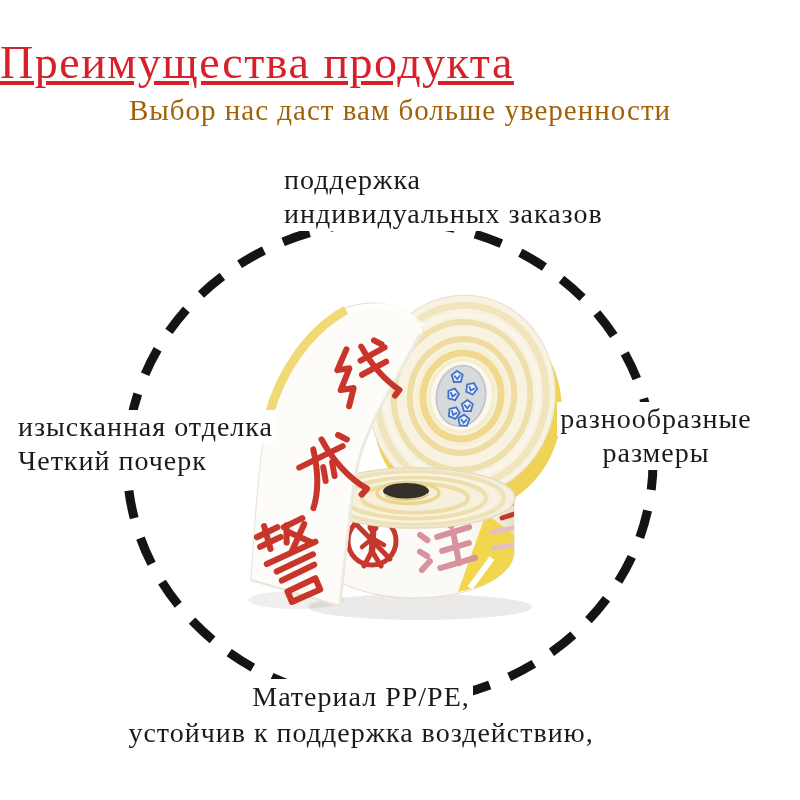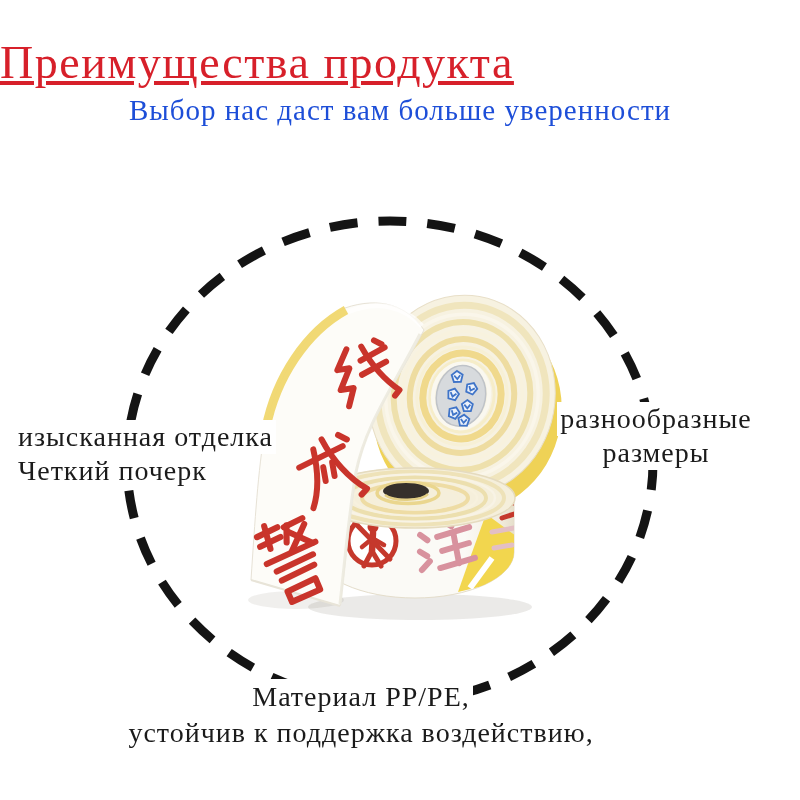--- a/index.html
+++ b/index.html
@@ -7,31 +7,31 @@
          font-family:"Liberation Serif","DejaVu Serif",serif;color:#1b1b1b;}
   .title{position:absolute;top:36px;left:0;width:100%;margin:0;
          font-size:46px;line-height:54px;font-weight:400;letter-spacing:1.5px;text-decoration:underline;}
   .subtitle{position:absolute;top:92px;left:0;width:100%;text-align:center;margin:0;
          font-size:29px;line-height:36px;font-weight:400;letter-spacing:1px;}
   svg.scene{position:absolute;left:0;top:0;z-index:1;}
   .label{position:absolute;z-index:2;font-size:28px;line-height:34px;letter-spacing:1px;}
   .label .ll{display:block;width:max-content;background:#ffffff;padding:0 3px;}
   .label.center .ll{margin:0 auto;}
   .label-top{left:281px;top:163px;}
-  .label-left{left:15px;top:420px;}
+  .label-left{left:15px;top:410px;}
   .label-right{left:548px;top:402px;width:216px;}
   .label-bottom{left:17px;top:679px;width:688px;line-height:36px;}
 </style>
 </head>
 <body>
 
 <div class="stage">
 
   <h1 class="title" style="color:#d7202a;">Преимущества продукта</h1>
-  <h2 class="subtitle" style="color:#1d4ed8;">Выбор нас даст вам больше уверенности</h2>
+  <h2 class="subtitle" style="color:#a16207;">Выбор нас даст вам больше уверенности</h2>
 
   <svg class="scene" width="800" height="800" viewBox="0 0 800 800">
     <defs>
       <linearGradient id="bodyGrad" x1="0" y1="0" x2="1" y2="0">
         <stop offset="0" stop-color="#e9e5da"></stop>
           <stop offset="0.10" stop-color="#fbfaf6"></stop>
         <stop offset="0.75" stop-color="#fbfaf6"></stop>
           <stop offset="0.93" stop-color="#f1ecdd"></stop>
         <stop offset="1" stop-color="#e6dfcb"></stop>
       </linearGradient>
@@ -165,20 +165,22 @@
         <g stroke="#c9342b" stroke-width="6">
           <use href="#glyph-xian" transform="translate(322,352) rotate(-18)"></use>
           <use href="#glyph-jie" transform="translate(288,446) rotate(-18)"></use>
           <use href="#glyph-jing" transform="translate(249,529) rotate(-18) scale(1.02)"></use>
         </g>
       </g>
     </g>
   </svg>
 
   <div class="label label-top">
+    <span class="ll">поддержка</span>
+    <span class="ll">индивидуальных заказов</span>
   </div>
 
   <div class="label label-left">
     <span class="ll">изысканная отделка</span>
     <span class="ll">Четкий почерк</span>
   </div>
 
   <div class="label label-right center">
     <span class="ll">разнообразные</span>
     <span class="ll">размеры</span>

